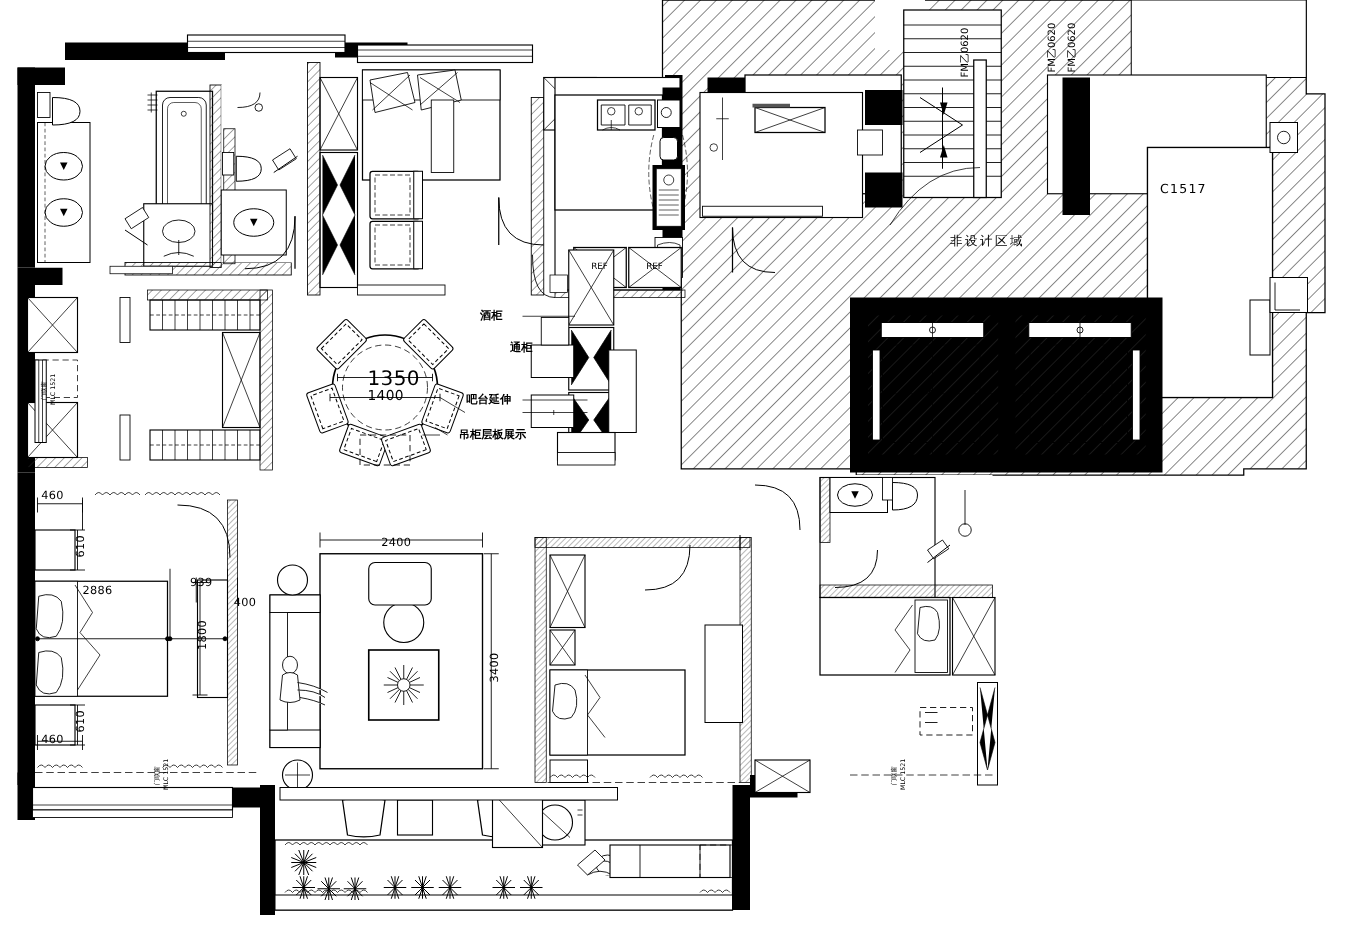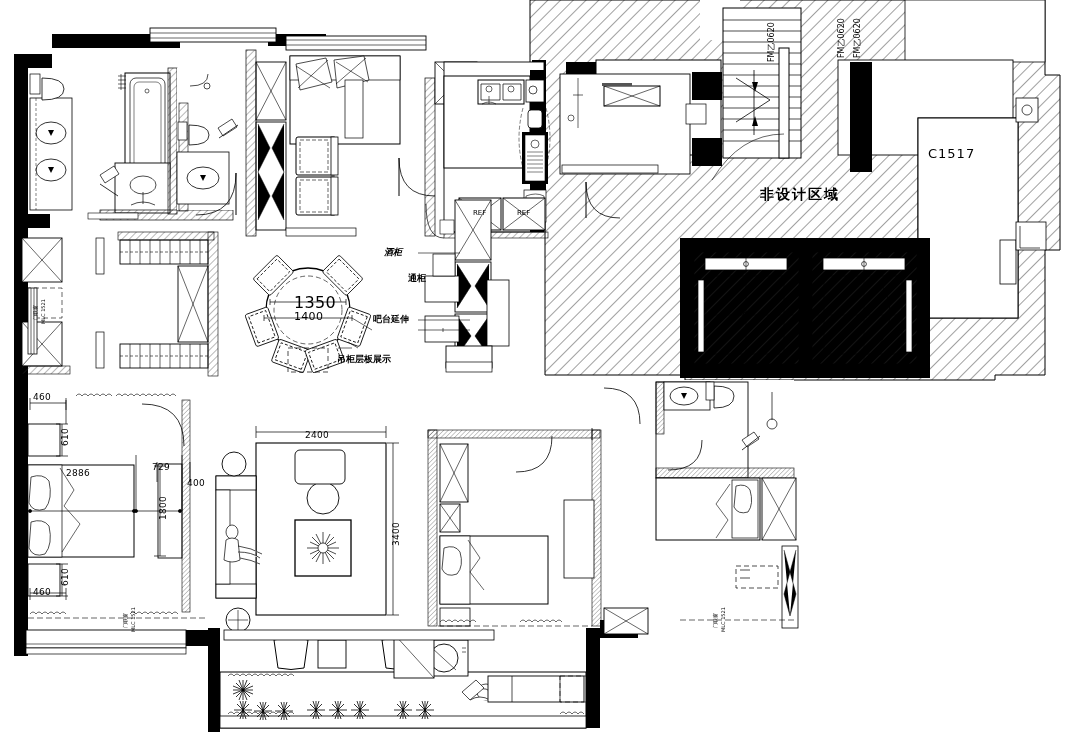--- a/index.html
+++ b/index.html
@@ -2,21 +2,21 @@
 <html><head>
 <meta charset="utf-8">
 <style>
   html,body{margin:0;padding:0;background:#ffffff;}
   body{font-family:"Liberation Sans",sans-serif;}
   #plan{position:relative;width:1080px;height:740px;background:#fff;overflow:hidden;}
   #plan svg{position:absolute;left:0;top:0;}
   .lbl{position:absolute;font-family:"DejaVu Sans",sans-serif;color:#000;white-space:nowrap;}
   .dim{font-size:9px;letter-spacing:.3px;}
   .cn{font-size:9px;font-weight:bold;}
-  .cn-big{font-size:14px;font-weight:bold;letter-spacing:2px;}
+  .cn-big{font-size:10px;font-weight:normal;letter-spacing:2px;}
   .tag{font-size:8px;}
   .tiny{font-size:5px;}
   .rot90{transform:rotate(-90deg);transform-origin:0 0;}
 </style>
 </head>
 <body>
 
 <div id="plan">
 
 <svg width="1080" height="740" viewBox="0 0 1080 740">
@@ -728,37 +728,37 @@
     <line x1="418" y1="330" x2="470" y2="330"></line>
   </g>
 </svg>
 
 <div class="lbl cn-big" style="left:760px;top:186px;">非设计区域</div>
 
 <div class="lbl tag rot90" style="left:766px;top:62px;">FM乙0620</div>
 <div class="lbl tag rot90" style="left:836px;top:58px;">FM乙0620</div>
 <div class="lbl tag rot90" style="left:852px;top:58px;">FM乙0620</div>
 
-<div class="lbl tag" style="left:928px;top:146px;font-size:13px;letter-spacing:1px;">C1517</div>
+<div class="lbl tag" style="left:928px;top:146px;font-size:10px;letter-spacing:1px;">C1517</div>
 
 <div class="lbl tiny" style="left:473px;top:209px;font-size:7px;">REF</div>
 <div class="lbl tiny" style="left:517px;top:209px;font-size:7px;">REF</div>
 
 <div class="lbl dim" style="left:294px;top:293px;font-size:16px;">1350</div>
 <div class="lbl dim" style="left:294px;top:310px;font-size:11px;">1400</div>
 
-<div class="lbl cn" style="left:384px;top:246px;font-style:italic;">酒柜</div>
+<div class="lbl cn" style="left:384px;top:246px;">酒柜</div>
 <div class="lbl cn" style="left:408px;top:244px;margin-top:28px;">通柜</div>
 <div class="lbl cn" style="left:373px;top:313px;">吧台延伸</div>
-<div class="lbl cn" style="left:337px;top:341px;margin-top:12px;">吊柜层板展示</div>
+<div class="lbl cn" style="left:367px;top:341px;">吊柜层板展示</div>
 
 <div class="lbl dim" style="left:33px;top:392px;">460</div>
 <div class="lbl dim rot90" style="left:60px;top:446px;">610</div>
 <div class="lbl dim" style="left:66px;top:468px;">2886</div>
-<div class="lbl dim" style="left:152px;top:462px;">729</div>
+<div class="lbl dim" style="left:152px;top:462px;">939</div>
 <div class="lbl dim" style="left:187px;top:462px;margin-top:16px;">400</div>
 <div class="lbl dim rot90" style="left:158px;top:520px;">1800</div>
 <div class="lbl dim rot90" style="left:60px;top:586px;">610</div>
 <div class="lbl dim" style="left:33px;top:587px;">460</div>
 
 <div class="lbl dim" style="left:305px;top:430px;">2400</div>
 <div class="lbl dim rot90" style="left:391px;top:546px;">3400</div>
 
 <div class="lbl tiny rot90" style="left:32px;top:320px;">门联窗</div>
 <div class="lbl tiny rot90" style="left:40px;top:324px;">MLC 1521</div>

